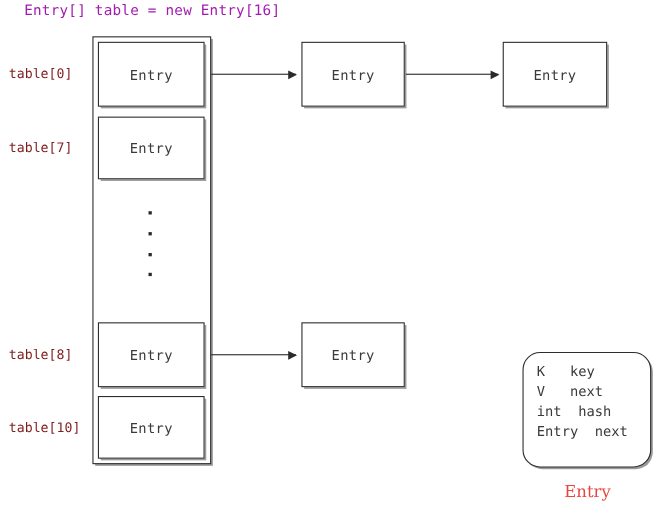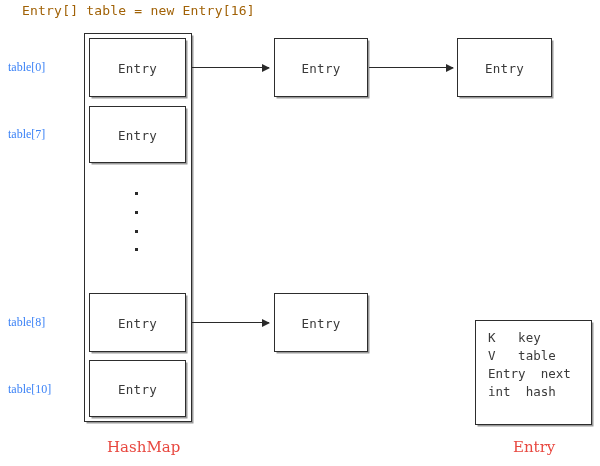--- a/index.html
+++ b/index.html
@@ -19,29 +19,28 @@
   }
 
   
   .title {
     position: absolute;
     left: 22px;
     top: 3px;
     font-size: 13px;
     letter-spacing: 0.2px;
     white-space: nowrap;
-    color: #a16207;
+    color: #a21caf;
   }
   .row-label {
     position: absolute;
     left: 8px;
     font-size: 12px;
     white-space: nowrap;
-    color: #3b82f6;
-    font-family: Liberation Serif, serif;
+    color: #7f1d1d;
   }
   .caption {
     position: absolute;
     font-family: "DejaVu Serif", "Liberation Serif", serif;
     font-size: 15px;
     white-space: nowrap;
   }
 
   
   .box {
@@ -153,23 +152,22 @@
     <span class="box-label">Entry</span>
   </div>
   <div class="box" style="left:274px; top:293px; width:94px; height:59px;">
     <span class="box-label">Entry</span>
   </div>
 
   <div class="arrow" style="left:192px; top:67px; width:77px;"></div>
   <div class="arrow" style="left:369px; top:67px; width:84px;"></div>
   <div class="arrow" style="left:192px; top:322px; width:77px;"></div>
 
-  <div class="struct-box" style="left:475px; top:320px; width:117px; height:105px;">
+  <div class="struct-box" style="left:475px; top:320px; width:117px; height:105px;border-radius:16px;">
     <div class="struct-line">K   key</div>
-    <div class="struct-line">V   table</div>
+    <div class="struct-line">V   next</div>
+    <div class="struct-line">int  hash</div>
     <div class="struct-line">Entry  next</div>
-    <div class="struct-line">int  hash</div>
   </div>
 
-  <div class="caption" style="left:107px; top:438px; color:#e8473f;">HashMap</div>
   <div class="caption" style="left:513px; top:438px; color:#e8473f;">Entry</div>
 
 </div>
 
 </body></html>

